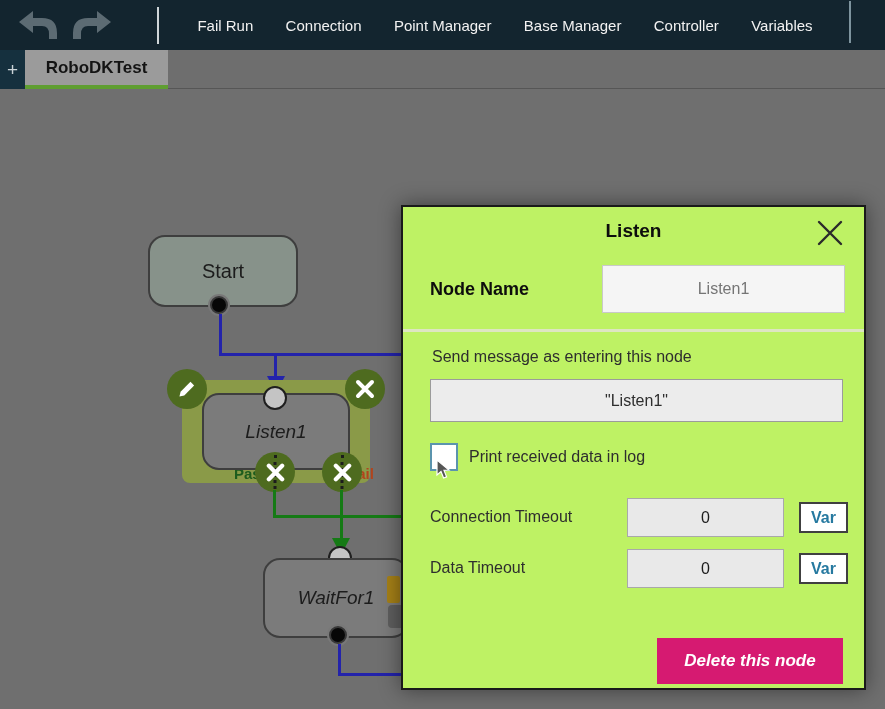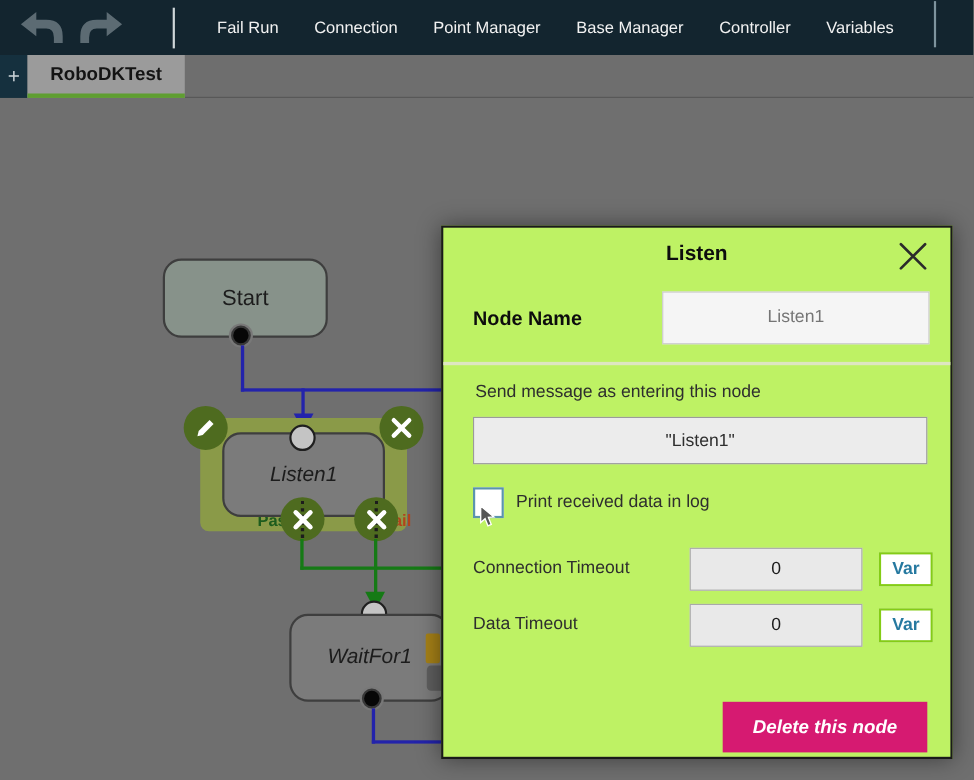--- a/index.html
+++ b/index.html
@@ -61,21 +61,21 @@
   .lbl { position:absolute; font-size:16px; color:#2e2e2e; }
   .inp { position:absolute; text-align:center; font-family:"Liberation Sans",sans-serif; font-size:16px; outline:none; }
   .inp-name { left:199px; top:58px; width:243px; height:48px; background:#f5f5f5; border:1px solid #c9c9c9; color:#9a9a9a; }
   .divider { position:absolute; left:0; top:122px; width:100%; height:3px; background:#dee6c2; }
   .inp-msg { left:27px; top:172px; width:413px; height:43px; background:#ececec; border:1px solid #9b9b9b; color:#2e2e2e; }
   .checkbox { position:absolute; left:27px; top:236px; width:28px; height:28px; background:#fff; border:2px solid #5b94ad; cursor:pointer; }
   .cursor-icon { position:absolute; left:33px; top:252px; z-index:5; }
   .inp-num { width:157px; height:39px; background:#e9e9e9; border:1px solid #a9a9a9; color:#1d1d1d; }
   .inp-conn { left:224px; top:291px; }
   .inp-data { left:224px; top:342px; }
-  .var-btn { position:absolute; width:49px; height:31px; background:#fff; border:2px solid #84cc16; color:#2679a0; font-weight:bold; font-size:16px; display:flex; align-items:center; justify-content:center; cursor:pointer; }
+  .var-btn { position:absolute; width:49px; height:31px; background:#fff; border:2px solid #404040; color:#2679a0; font-weight:bold; font-size:16px; display:flex; align-items:center; justify-content:center; cursor:pointer; }
   .var-conn { left:396px; top:295px; }
   .var-data { left:396px; top:346px; }
   .btn { position:absolute; top:431px; width:186px; height:46px; border:none; color:#fff; font-weight:bold; font-size:17px; font-family:"Liberation Sans",sans-serif; cursor:pointer; }
   .btn-ok { left:27px; background:#17638e; }
   .btn-del { left:254px; background:#d61a71;font-style:italic; }
 </style>
 </head>
 <body>
 
 <div id="app">

